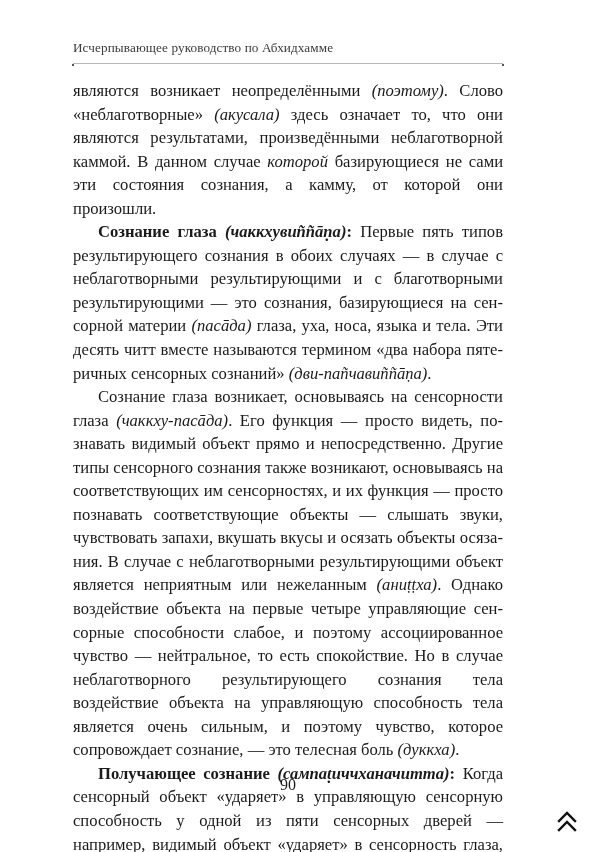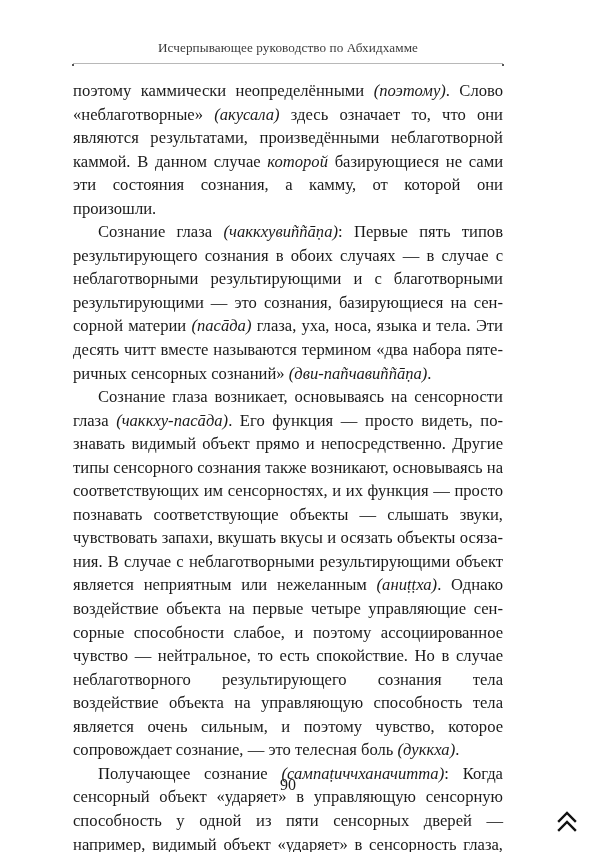--- a/index.html
+++ b/index.html
@@ -3,57 +3,57 @@
 <meta charset="utf-8">
 <style>
   html, body { margin: 0; padding: 0; background: #ffffff; }
   body {
     width: 600px; height: 852px; position: relative; overflow: hidden;
     font-family: "Liberation Serif", "DejaVu Serif", serif;
     color: #1a1a1a;
   }
   .running-head {
     position: absolute; left: 73px; top: 40px; width: 430px;
-    text-align: center; font-size: 13.2px; color: #3a3a3a; letter-spacing: 0.1px;
+    font-size: 13.2px; color: #3a3a3a; letter-spacing: 0.1px;
   }
   .head-rule {
     position: absolute; left: 73px; top: 63px; width: 430px; height: 0;
     border-top: 1px solid #b8b8b8;
   }
   .head-rule::before, .head-rule::after {
     content: ""; position: absolute; top: 0px; width: 2px; height: 2px; background: #555;
   }
   .head-rule::before { left: -1px; }
   .head-rule::after { right: -1px; }
   .body-text {
     position: absolute; left: 73px; top: 79px; width: 430px;
     font-size: 16.6px; line-height: 23.55px; text-align: justify;
     hyphens: manual;
   }
   .body-text p { margin: 0; }
   .body-text p.indent { text-indent: 25px; }
   .body-text em { font-style: italic; }
-  .body-text strong { font-weight: normal; }
+  .body-text strong { font-weight: bold; }
   .page-number {
     position: absolute; left: 273px; top: 776px; width: 30px;
     text-align: center; font-size: 16px; color: #1a1a1a;
   }
   .scroll-top {
     position: absolute; left: 556px; top: 810px; width: 22px; height: 24px;
     cursor: pointer;
   }
 </style>
 </head>
 <body>
 
 <div class="running-head">Исчерпывающее руководство по Абхидхамме</div>
 <div class="head-rule"></div>
 
 <div class="body-text" id="body-text">
-    <p><span>поэтому каммически неопределёнными </span><em>(поэтому)</em><span>. Сло­во «неблаготворные» </span><em>(акусала)</em><span> здесь означает то, что они являются результатами, произведёнными неблаготворной каммой. В данном случае </span><em>которой</em><span> базирующиеся не сами эти состояния сознания, а камму, от которой они произошли.</span></p>
+    <p><span>являются возникает неопределёнными </span><em>(поэтому)</em><span>. Сло­во «неблаготворные» </span><em>(акусала)</em><span> здесь означает то, что они являются результатами, произведёнными неблаготворной каммой. В данном случае </span><em>которой</em><span> базирующиеся не сами эти состояния сознания, а камму, от которой они произошли.</span></p>
     <p class="indent"><strong>Сознание глаза </strong><strong><em>(чаккхувиññāṇа)</em></strong><strong>:</strong><span> Первые пять ти­пов результирующего сознания в обоих случаях — в случае с неблаготворными результирующими и с благотворными результирующими — это сознания, базирующиеся на сен­сорной материи </span><em>(пасāда)</em><span> глаза, уха, носа, языка и тела. Эти десять читт вместе называются термином «два набора пяте­ричных сенсорных сознаний» </span><em>(дви-пañчавиññāṇа)</em><span>.</span></p>
     <p class="indent"><span>Сознание глаза возникает, основываясь на сенсорности глаза </span><em>(чаккху-пасāда)</em><span>. Его функция — просто видеть, по­знавать видимый объект прямо и непосредственно. Другие типы сенсорного сознания также возникают, основываясь на соответствующих им сенсорностях, и их функция — про­сто познавать соответствующие объекты — слышать звуки, чувствовать запахи, вкушать вкусы и осязать объекты осяза­ния. В случае с неблаготворными результирующими объект является неприятным или нежеланным </span><em>(аниṭṭха)</em><span>. Однако воздействие объекта на первые четыре управляющие сен­сорные способности слабое, и поэтому ассоциированное чувство — нейтральное, то есть спокойствие. Но в случае не­благотворного результирующего сознания тела воздействие объекта на управляющую способность тела является очень сильным, и поэтому чувство, которое сопровождает созна­ние, — это телесная боль </span><em>(дуккха)</em><span>.</span></p>
     <p class="indent"><strong>Получающее сознание </strong><strong><em>(сампаṭиччханачитта)</em></strong><strong>:</strong><span> Ког­да сенсорный объект «ударяет» в управляющую сенсорную способность у одной из пяти сенсорных дверей — например, видимый объект «ударяет» в сенсорность глаза, — сначала возникает читта, направляющая к объекту. Сразу же после этого возникает сознание глаза, видящее эту форму. Этот</span></p>
   </div>
 
 <div class="page-number">90</div>
 
 <div class="scroll-top">
   <svg width="22" height="24" viewBox="0 0 22 24">
     <polyline points="3,11 11,3 19,11" fill="none" stroke="#111" stroke-width="2.4" stroke-linecap="square"></polyline>

